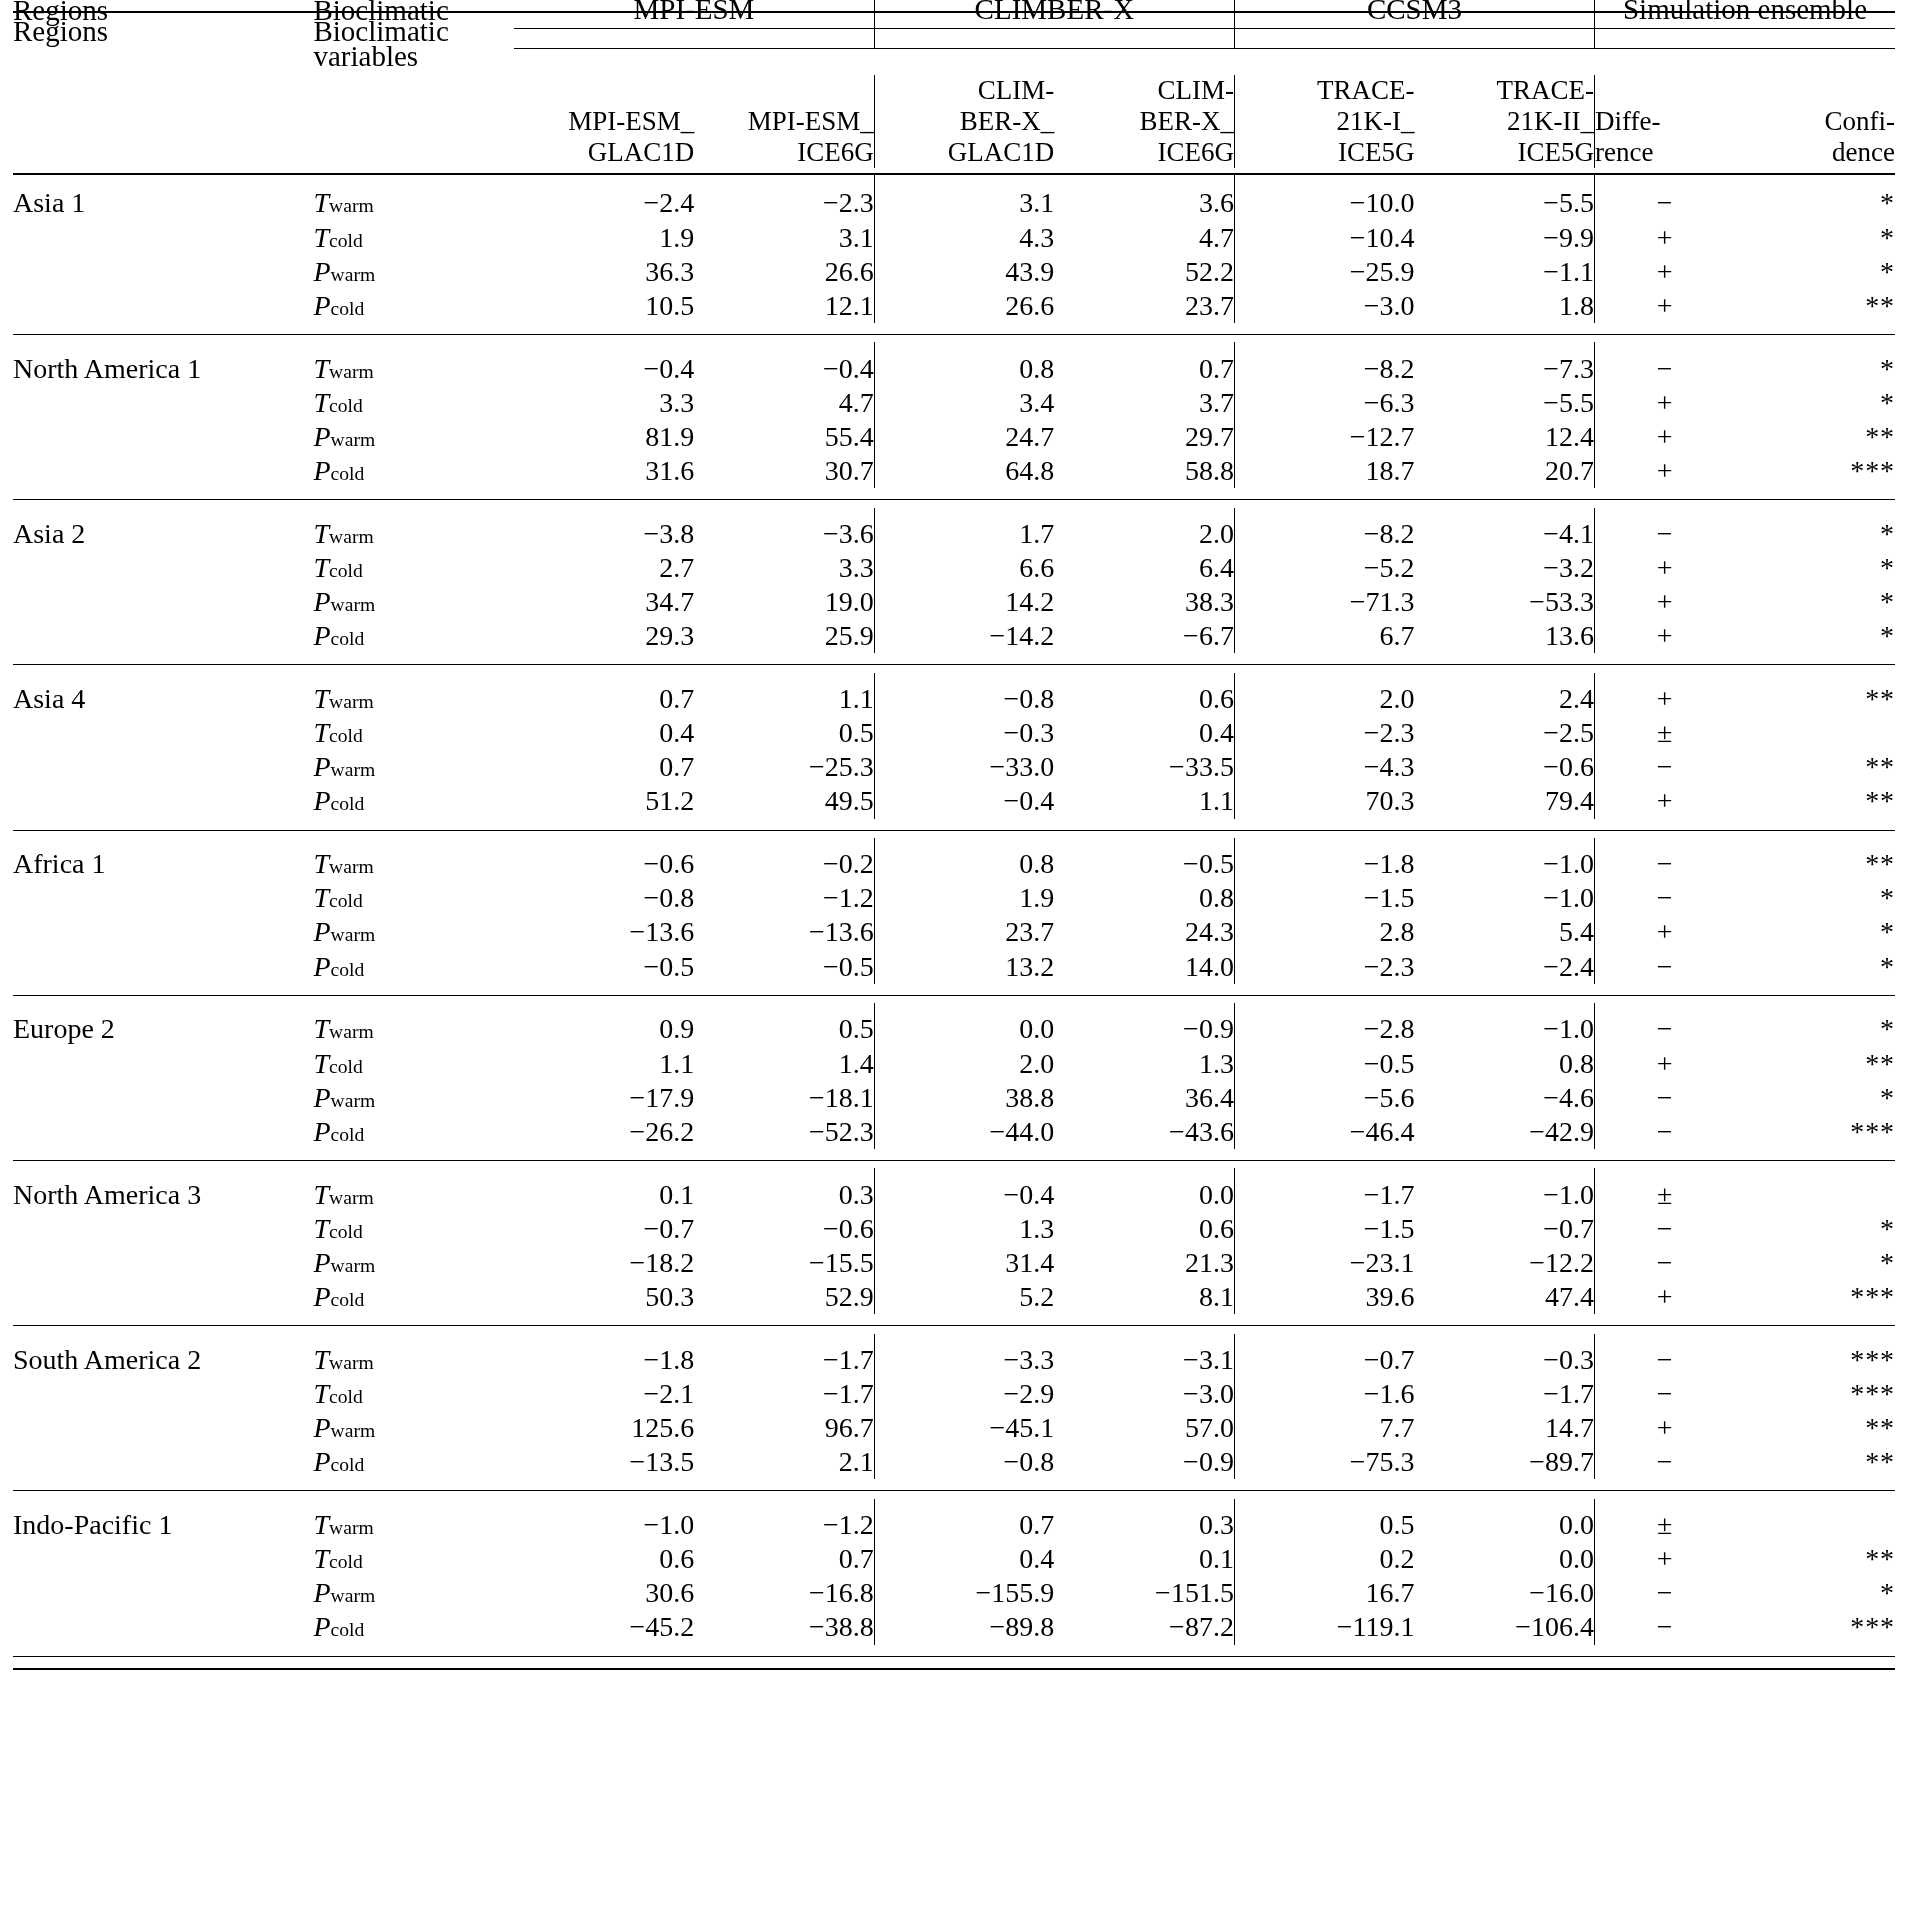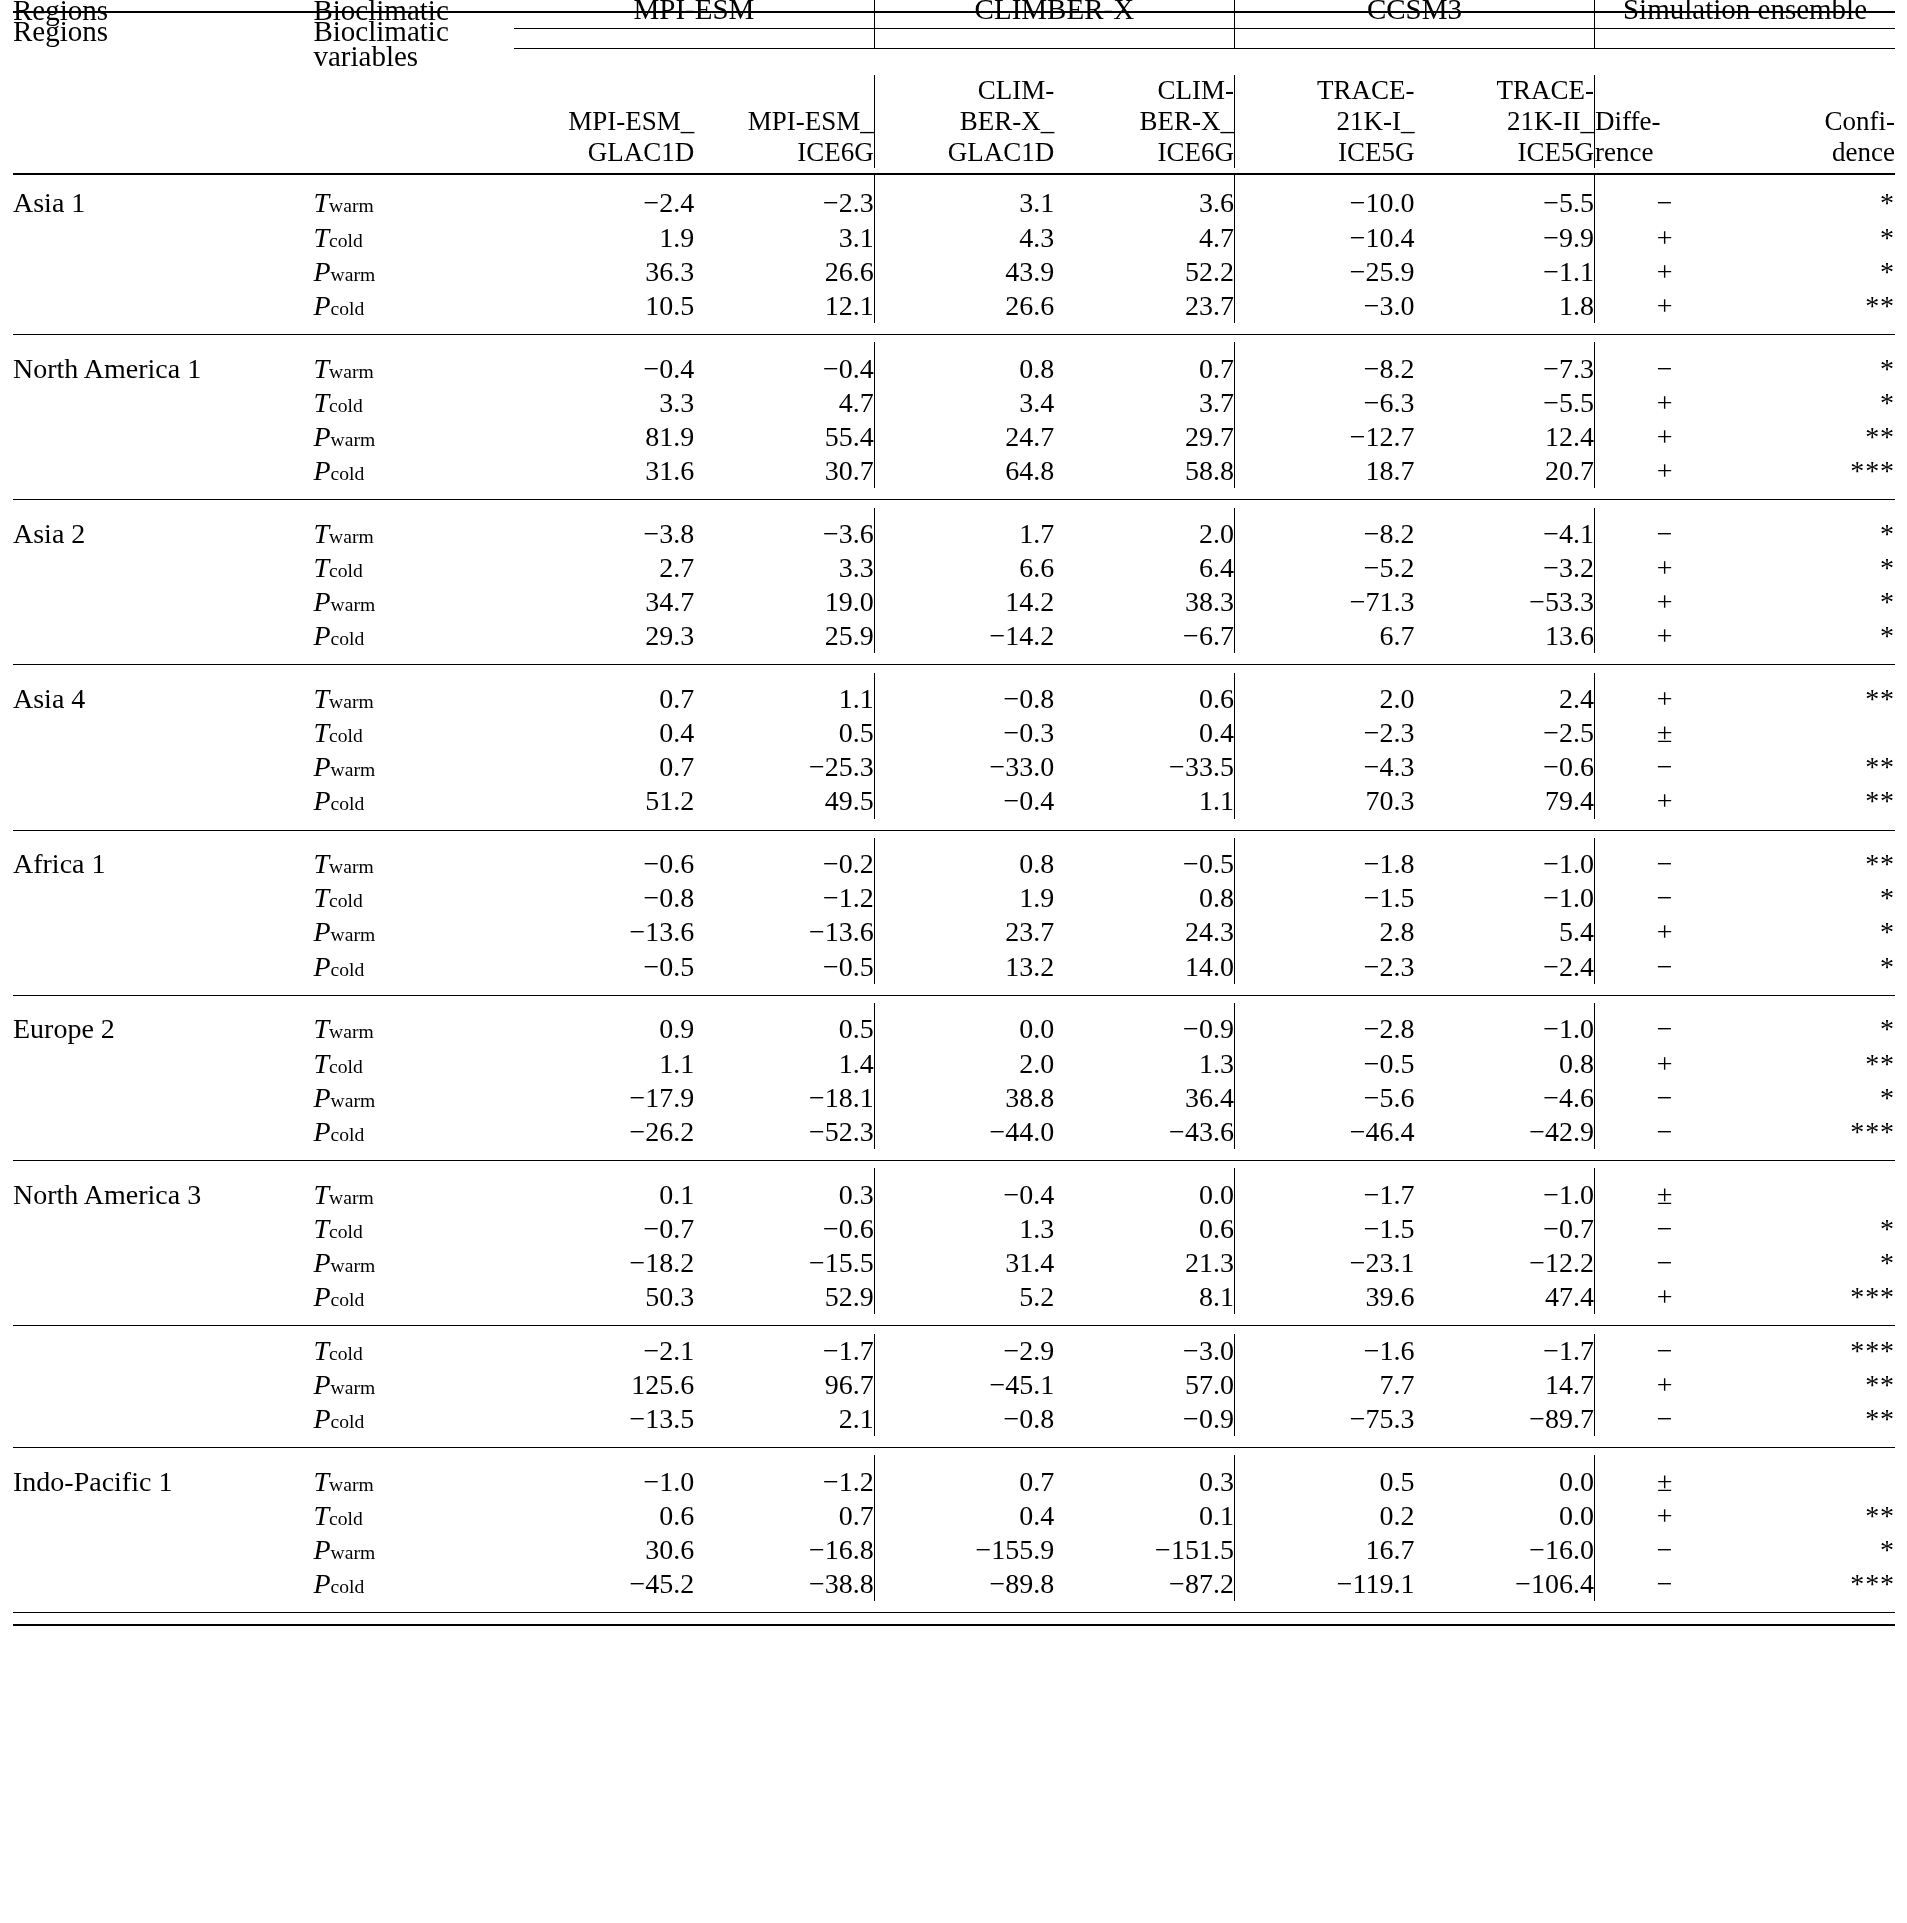--- a/index.html
+++ b/index.html
@@ -567,20 +567,32 @@
           <td class="diffcell vsep-l">+</td>
           <td class="confcell">***</td>
         </tr>
         <tr>
           <td colspan="10" class="hr-thin" style="height: 11px;"></td>
         </tr>
         <tr>
           <td colspan="10" style="height: 7.4px;"></td>
         </tr>
         <tr>
+          <td class="regioncell" style="padding-top: 9.2px;">South America 2</td>
+          <td class="varcell" style="padding-top: 9.2px;"><span class="ital">T</span><sub class="sub">warm</sub></td>
+          <td class="num" style="padding-top: 9.2px;">−1.8</td>
+          <td class="num" style="padding-top: 9.2px;">−1.7</td>
+          <td class="num vsep-l pad-l" style="padding-top: 9.2px;">−3.3</td>
+          <td class="num" style="padding-top: 9.2px;">−3.1</td>
+          <td class="num vsep-l pad-l" style="padding-top: 9.2px;">−0.7</td>
+          <td class="num" style="padding-top: 9.2px;">−0.3</td>
+          <td class="diffcell vsep-l" style="padding-top: 9.2px;">−</td>
+          <td class="confcell" style="padding-top: 9.2px;">***</td>
+        </tr>
+        <tr>
           <td class="regioncell"></td>
           <td class="varcell"><span class="ital">T</span><sub class="sub">cold</sub></td>
           <td class="num">−2.1</td>
           <td class="num">−1.7</td>
           <td class="num vsep-l pad-l">−2.9</td>
           <td class="num">−3.0</td>
           <td class="num vsep-l pad-l">−1.6</td>
           <td class="num">−1.7</td>
           <td class="diffcell vsep-l">−</td>
           <td class="confcell">***</td>

